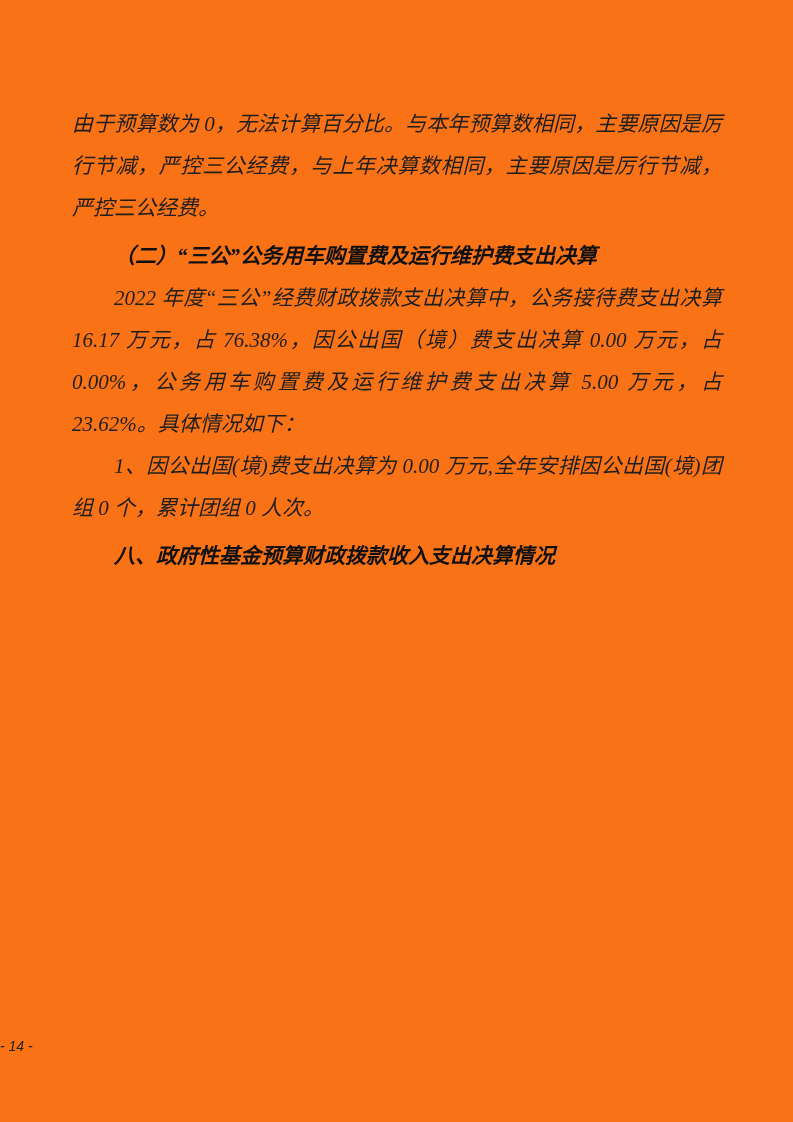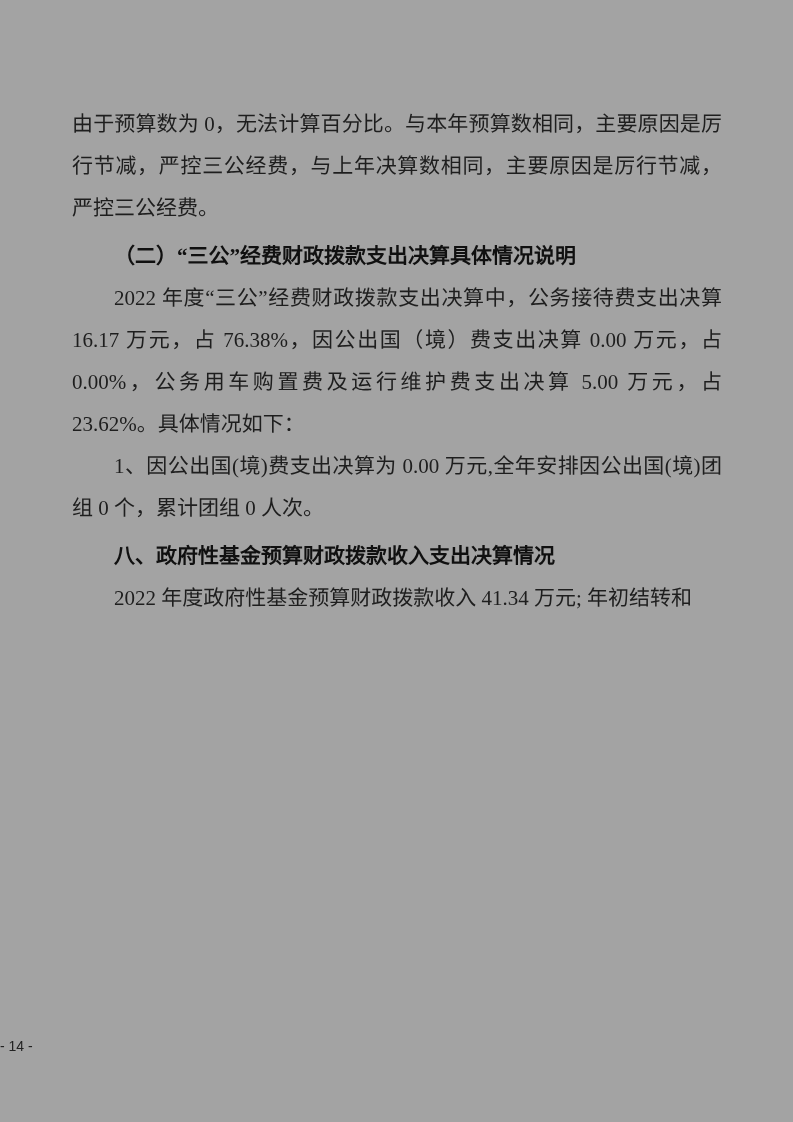--- a/index.html
+++ b/index.html
@@ -5,23 +5,24 @@
 <style>
   html, body {
     margin: 0;
     padding: 0;
     background: #ffffff;
   }
   .page {
     position: relative;
     width: 793px;
     height: 1122px;
-    background: #a3a3a3;
+    background: #f97316;
     overflow: hidden;
     color: #1e1e1e;
+    font-style: italic;
   }
   .content {
     position: absolute;
     left: 72px;
     top: 103px;
     width: 650px;
   }
   p.body {
     margin: 0;
     font-family: "Liberation Serif", "DejaVu Serif", serif;
@@ -62,28 +63,27 @@
 </style>
 </head>
 <body>
 
 <div class="page">
   <div class="content">
 
     <p class="body no-indent">由于预算数为 0，无法计算百分比。与本年预算数相同，主要原因是厉行节减，严控三公经费，与上年决算数相同，主要原因是厉行节减，严控三公经费。</p>
 
 
-    <h3 class="heading serif">（二）“三公”经费财政拨款支出决算具体情况说明</h3>
+    <h3 class="heading serif">（二）“三公”公务用车购置费及运行维护费支出决算</h3>
 
     <p class="body">2022 年度“三公”经费财政拨款支出决算中，公务接待费支出决算 16.17 万元，占 76.38%，因公出国（境）费支出决算 0.00 万元，占 0.00%，公务用车购置费及运行维护费支出决算 5.00 万元，占 23.62%。具体情况如下：</p>
 
     <p class="body">1、因公出国(境)费支出决算为 0.00 万元,全年安排因公出国(境)团组 0 个，累计团组 0 人次。</p>
 
 
 
     <h3 class="heading sans">八、政府性基金预算财政拨款收入支出决算情况</h3>
 
-    <p class="body">2022 年度政府性基金预算财政拨款收入 41.34 万元; 年初结转和</p>
 
   </div>
 
   <div class="footer">- 14 -</div>
 </div>
 
 </body></html>

